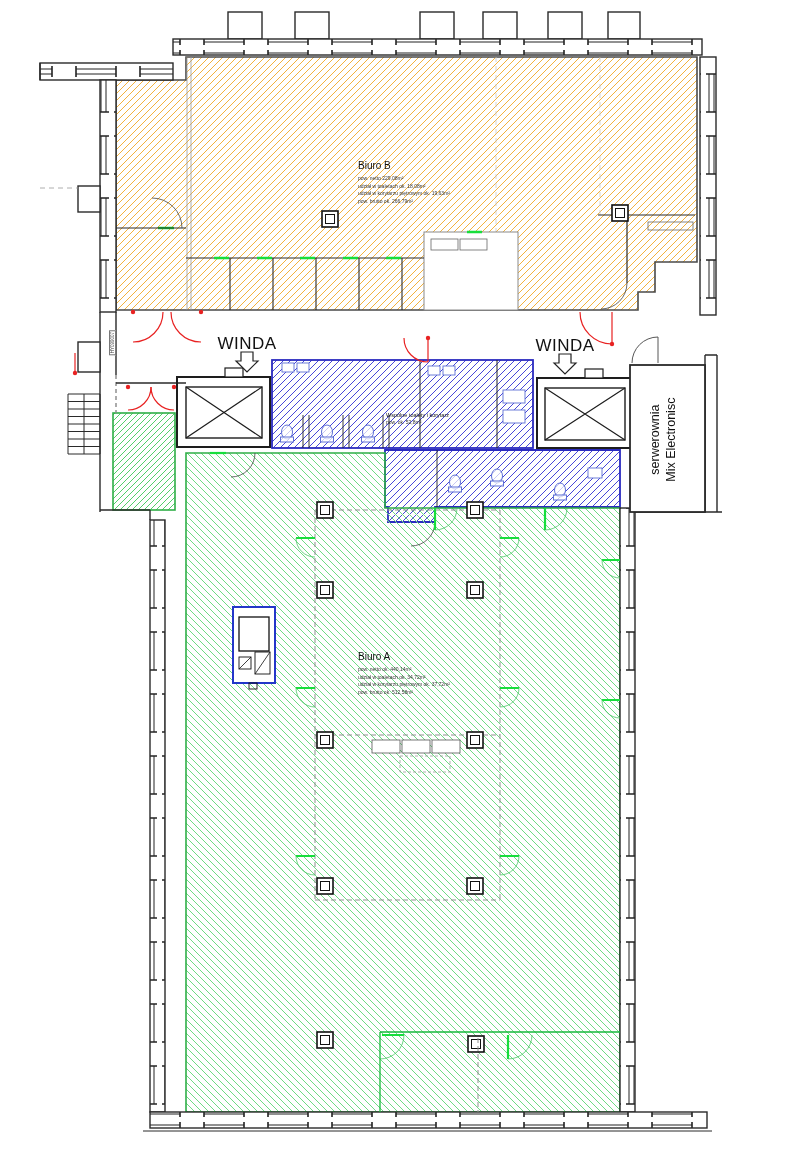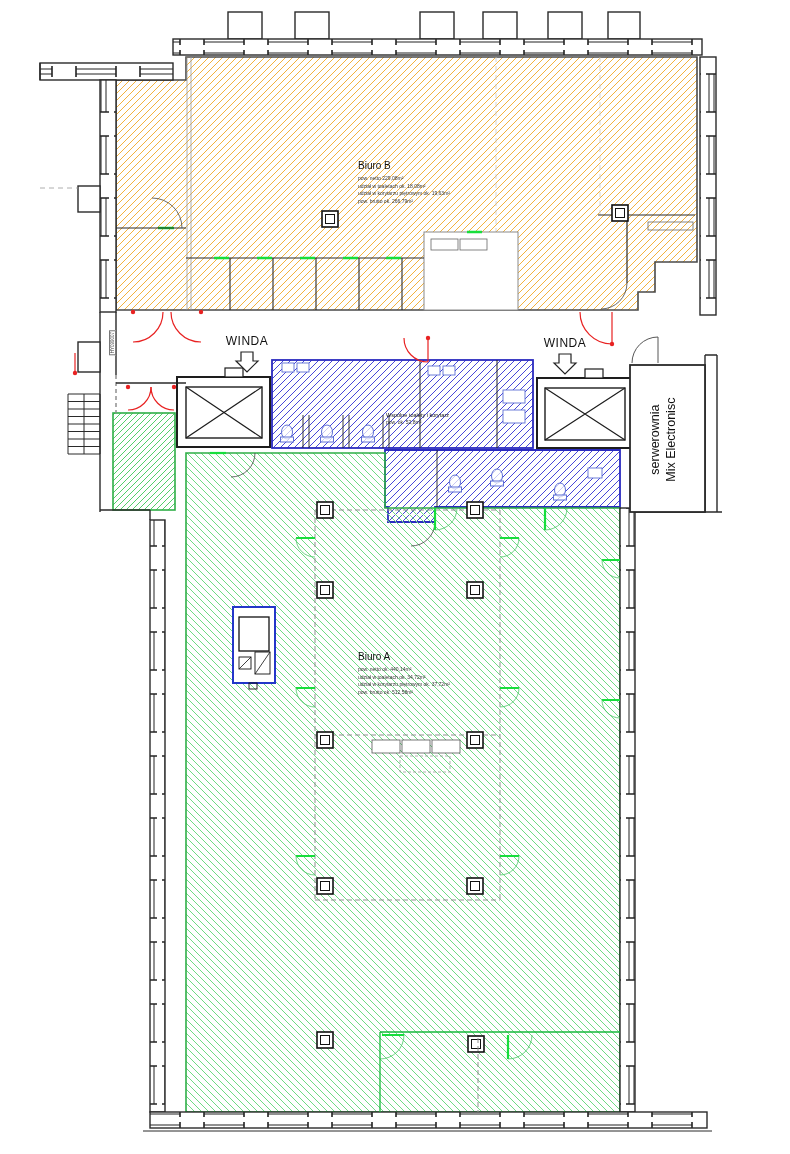--- a/index.html
+++ b/index.html
@@ -2,21 +2,21 @@
 <html><head>
 <meta charset="utf-8">
 <style>
   html,body{margin:0;padding:0;background:#fff;}
   .stage{position:relative;width:790px;height:1154px;background:#fff;overflow:hidden;
          font-family:"Liberation Sans",sans-serif;}
   .stage svg{position:absolute;left:0;top:0;}
   .lbl{position:absolute;color:#222;white-space:nowrap;z-index:5;}
   .arealbl{font-size:5px;line-height:1.5;color:#333;}
   .arealbl .t{font-size:10px;color:#111;margin-bottom:2px;}
-  .winda{font-size:12px;color:#111;letter-spacing:.5px;width:64px;text-align:center;}
+  .winda{font-size:17px;color:#111;letter-spacing:.5px;width:64px;text-align:center;}
   .server{width:150px;text-align:center;font-size:12.5px;line-height:1.25;color:#111;
           transform:rotate(-90deg);transform-origin:center center;}
   .walltag{font-size:4.5px;color:#444;background:#fff;border:.5px solid #777;
            writing-mode:vertical-rl;transform:rotate(180deg);padding:1px 0;}
 </style>
 </head>
 <body>
 
 <div class="stage">
 

